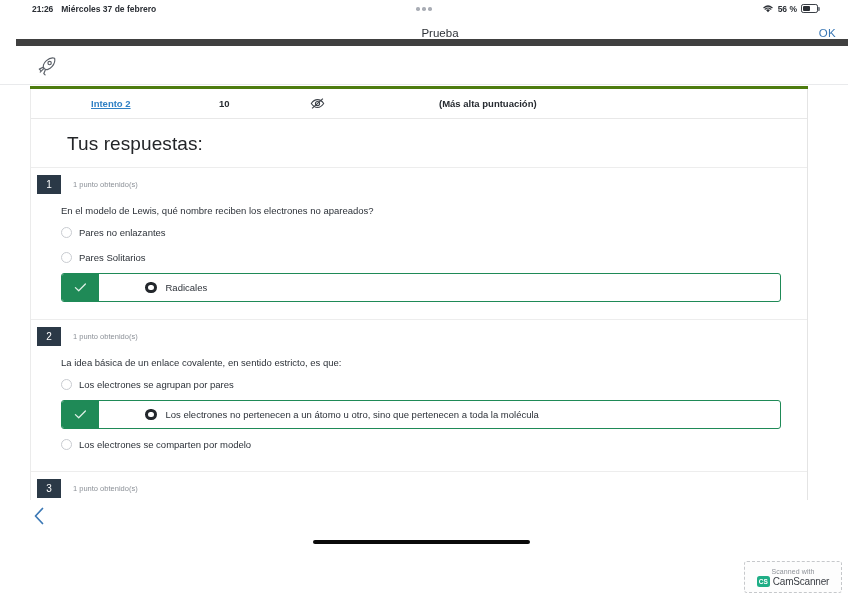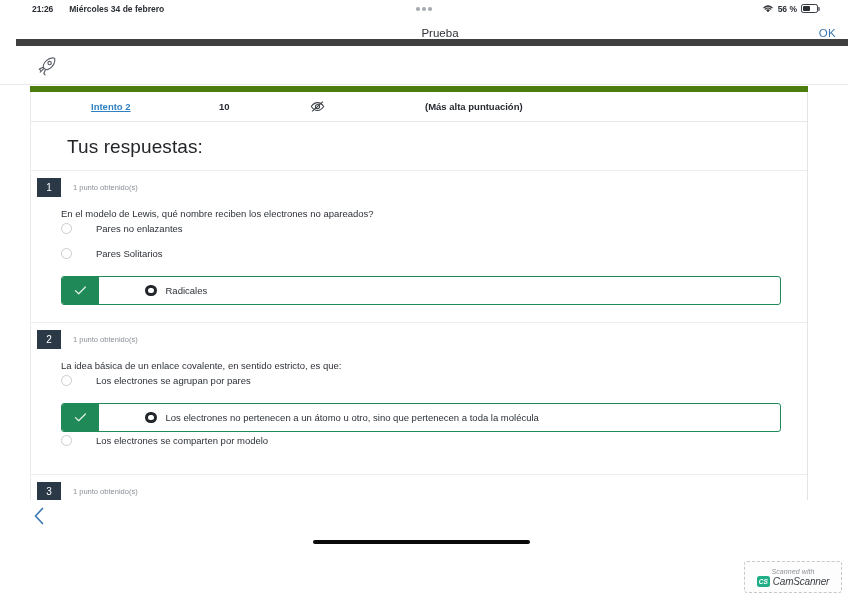--- a/index.html
+++ b/index.html
@@ -29,21 +29,21 @@
     align-items: center;
     font-size: 8.5px;
     color: #2b2f35;
     font-weight: 600;
   }
   .sb-left {
     position: absolute;
     left: 32px;
     display: flex;
     align-items: center;
-    gap: 16px;
+    gap: 8px;
     white-space: nowrap;
   }
   .sb-time { letter-spacing: -0.1px; }
   .sb-date { font-weight: 600; }
 
   .sb-center {
     position: absolute;
     left: 0; right: 0;
     display: flex;
     justify-content: center;
@@ -128,21 +128,21 @@
   }
 
   
   .content-frame {
     position: absolute;
     top: 86px;
     left: 30px;
     width: 778px;
     height: 414px;
     overflow: hidden;
-    border-top: 6px solid #4d7c0f;
+    border-top: 3px solid #4d7c0f;
   }
   .page {
     position: relative;
     width: 778px;
     background: #ffffff;
     border-left: 1px solid #ebebeb;
     border-right: 1px solid #e4e4e4;
   }
 
   
@@ -169,21 +169,21 @@
     font-weight: 700;
     font-size: 9.5px;
   }
   .att-eye {
     position: absolute;
     left: 279px;
     top: 8px;
   }
   .att-note {
     position: absolute;
-    left: 394px;
+    left: 408px;
     font-weight: 700;
     font-size: 9.5px;
     color: #262a30;
   }
 
   
   .sec-head {
     padding: 14px 0 12px 36px;
     font-size: 19px;
     font-weight: 400;
@@ -215,24 +215,24 @@
     color: #8b9097;
   }
   .qtext {
     padding: 7px 0 4px 30px;
     font-size: 9.5px;
     color: #2c3138;
   }
 
   .opt {
     display: flex;
-    align-items: flex-start;
+    align-items: center;
     padding-left: 30px;
     height: 25px;
-    gap: 24px;
+    gap: 7px;
   }
   .radio-empty {
     width: 11px; height: 11px;
     border: 1.3px solid #c9ccd1;
     border-radius: 50%;
     flex: none;
   }
   .opt-label { font-size: 9.5px; color: #2c3138; }
 
   
@@ -295,21 +295,20 @@
     width: 98px;
     height: 32px;
     border: 1px dashed #c6c8cb;
     border-radius: 3px;
     background: #fdfdfd;
     display: flex;
     flex-direction: column;
     align-items: center;
     justify-content: center;
     gap: 1px;
-    font-style: italic;
   }
   .cs-top {
     font-size: 7px;
     color: #8e9298;
     letter-spacing: 0.1px;
   }
   .cs-bottom {
     display: flex;
     align-items: center;
     gap: 3px;
@@ -333,21 +332,21 @@
   }
 </style>
 </head>
 <body>
 
 <div id="screen">
 
   <div class="statusbar">
     <div class="sb-left">
       <span class="sb-time">21:26</span>
-      <span class="sb-date">Miércoles 34 de febrero</span>
+      <span class="sb-date">Miércoles 37 de febrero</span>
     </div>
 
     <div class="sb-center">
       <span class="dot"></span>
       <span class="dot"></span>
       <span class="dot"></span>
     </div>
 
     <div class="sb-right">
       <span>

